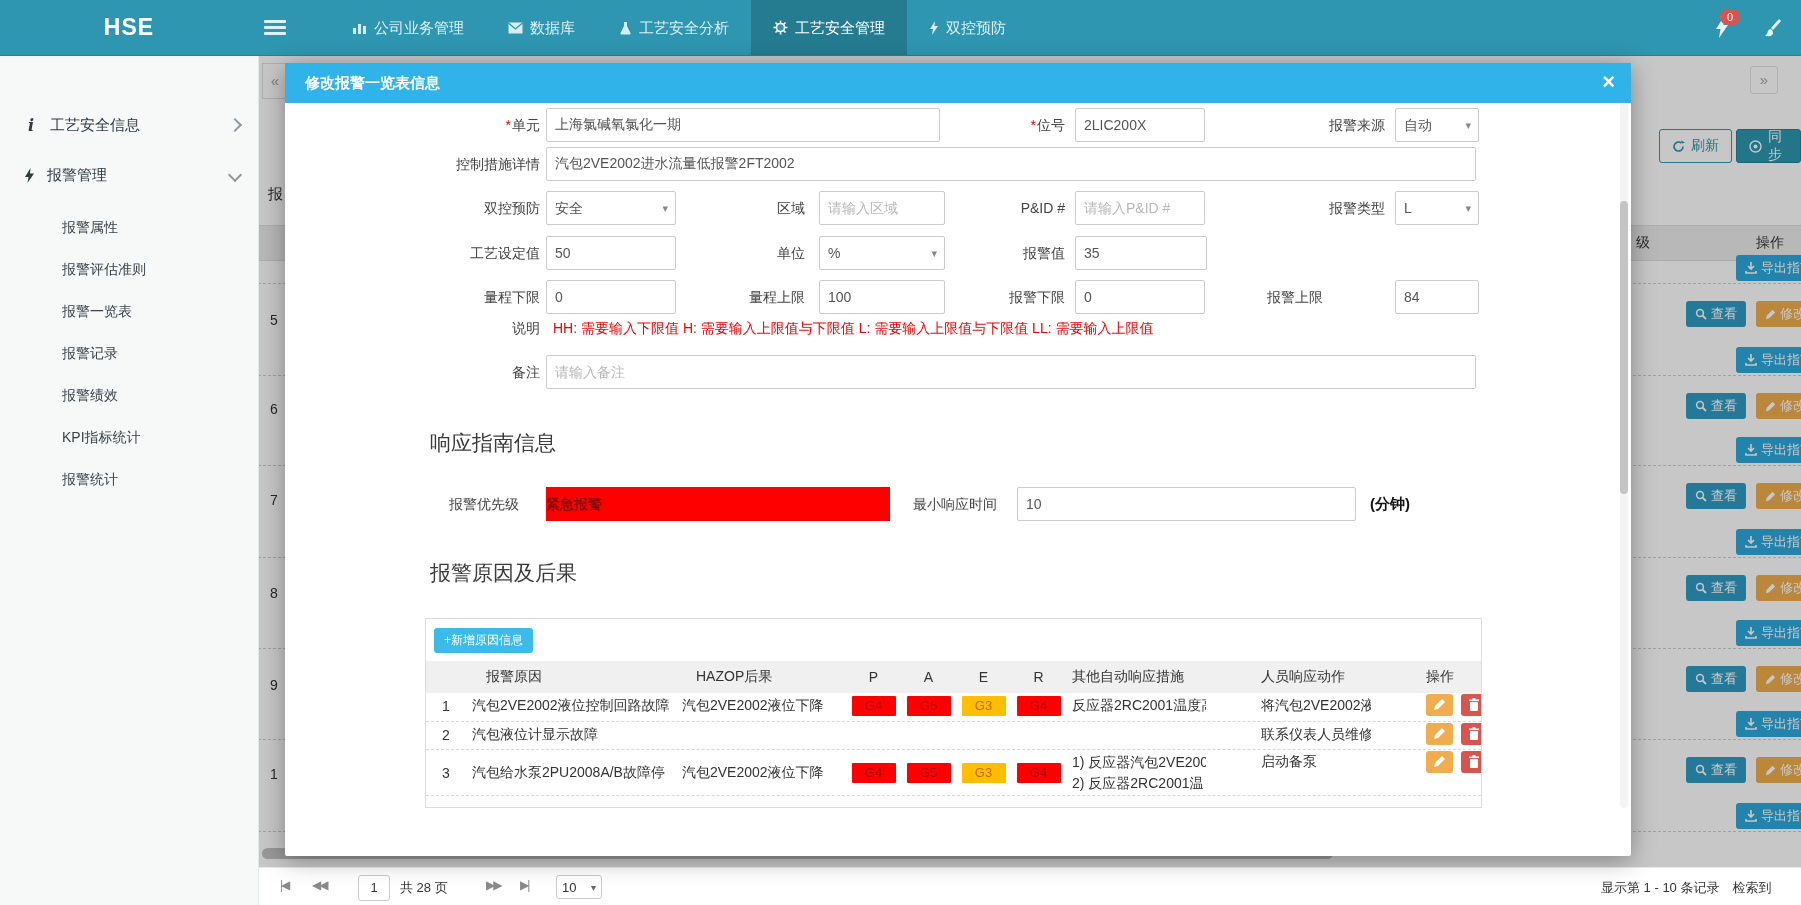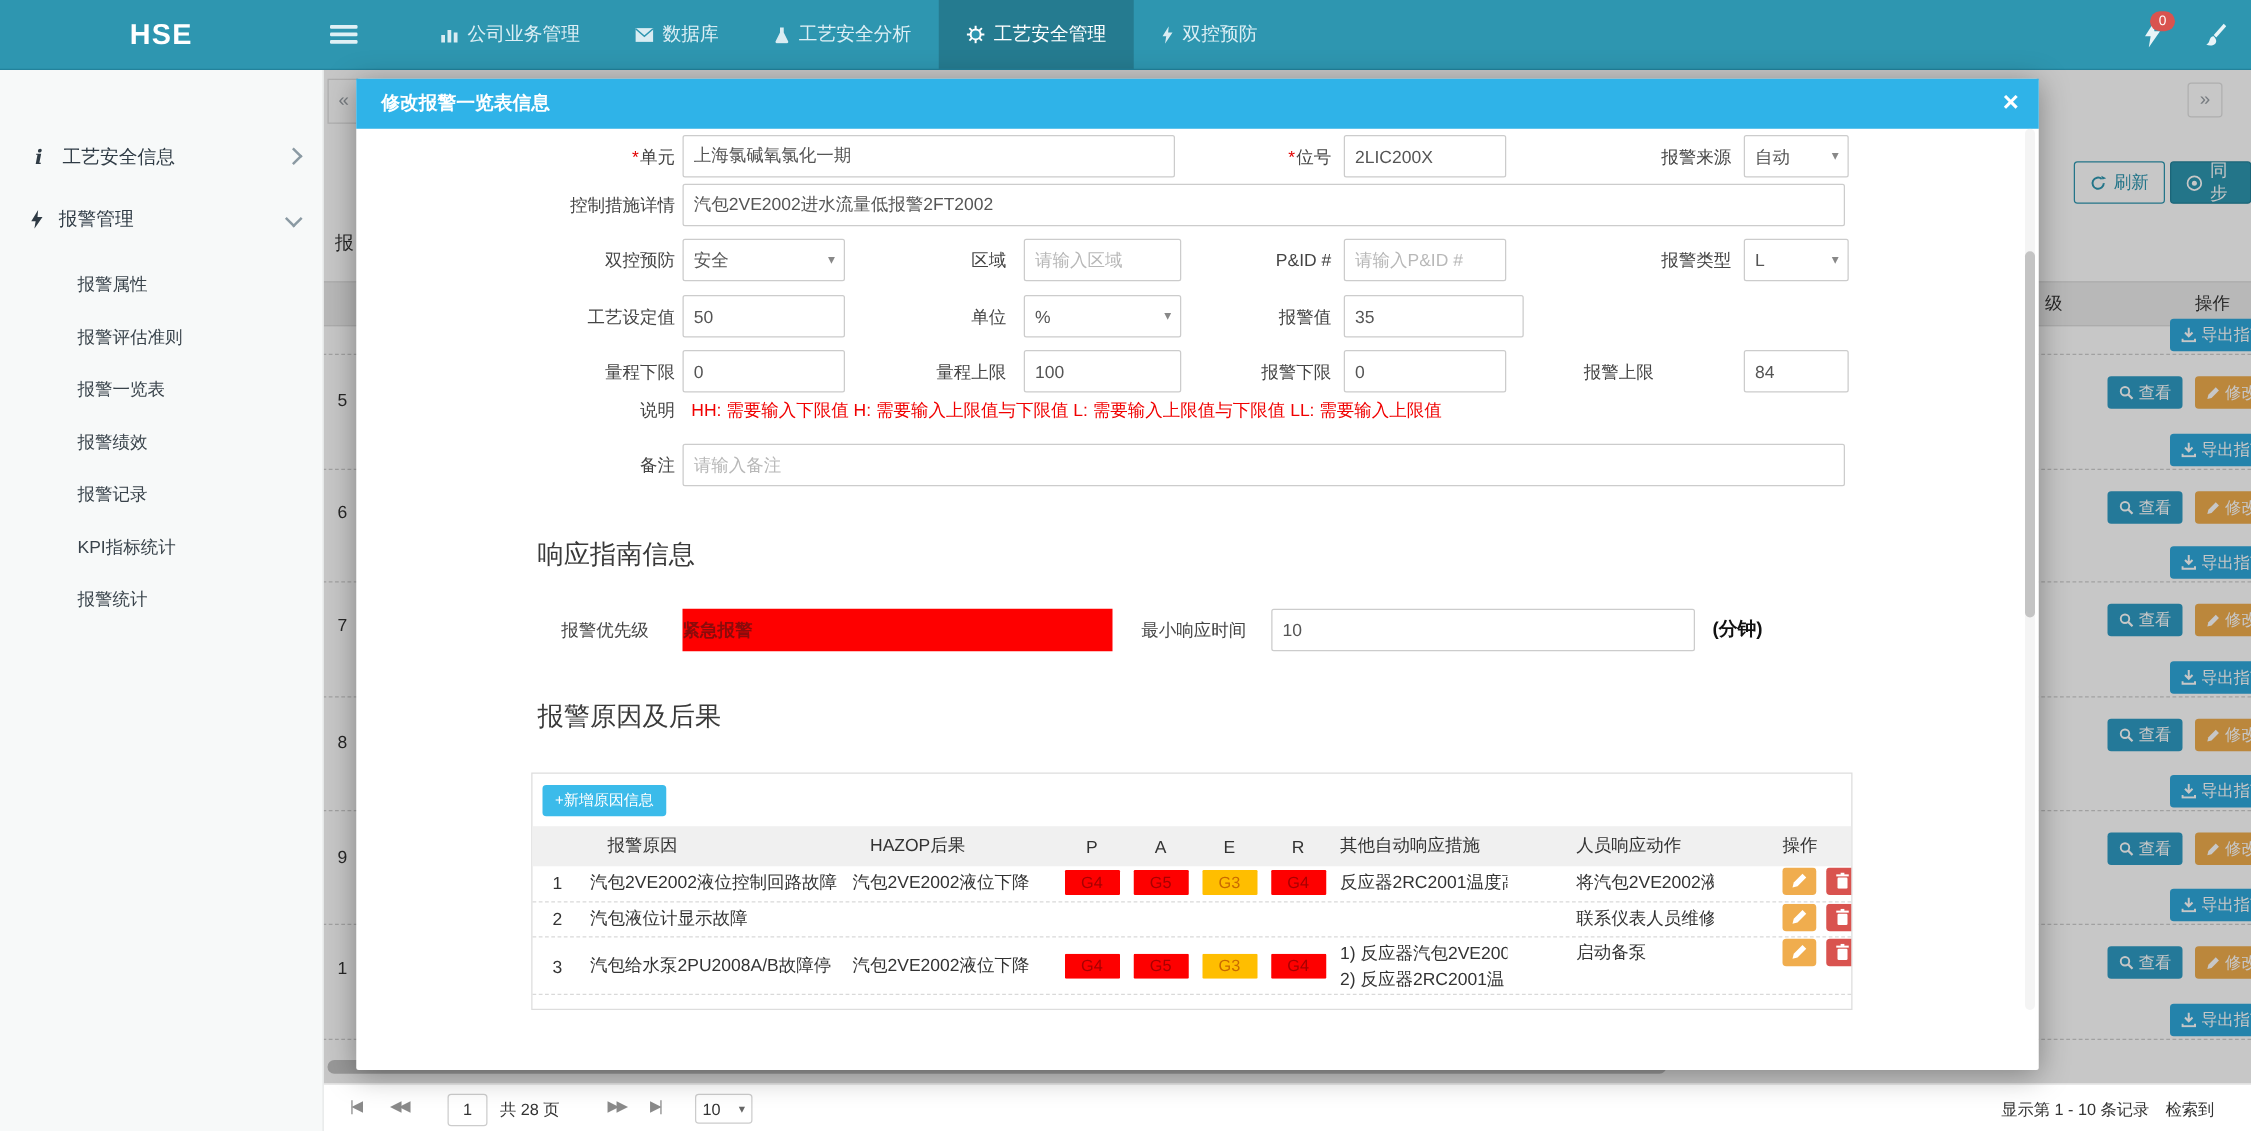--- a/index.html
+++ b/index.html
@@ -189,22 +189,22 @@
           <path d="M6.5 0 L1 9 h3.5 L3.5 15 L10 5.5 H6 z" fill="#2f3b45"></path>
         </svg>
       </span>
     <span class="grow">报警管理</span>
     <span class="chev down"></span>
   </div>
   <div class="side-sub">
     <div class="side-item">报警属性</div>
     <div class="side-item">报警评估准则</div>
     <div class="side-item">报警一览表</div>
+    <div class="side-item">报警记录</div>
     <div class="side-item">报警绩效</div>
-    <div class="side-item">报警记录</div>
     <div class="side-item">KPI指标统计</div>
     <div class="side-item">报警统计</div>
   </div>
 </div>
 
 <div class="abs content">
   <div class="abs collapse-btn" style="left:4px;top:8px;width:24px;height:34px;line-height:34px;font-size:15px;">«</div>
   <div class="abs collapse-btn" style="left:1492px;top:11px;width:26px;height:26px;line-height:26px;font-size:15px;border-radius:3px;">»</div>
 
   <div class="abs" style="left:1401px;top:74px;">
@@ -424,21 +424,21 @@
     <span class="flbl" style="left:600px;top:88px;width:180px;">P&amp;ID #</span>
     <input class="inp" style="left: 790px; top: 88px; width: 130px;" placeholder="请输入P&amp;ID #">
     <span class="flbl" style="left:920px;top:88px;width:180px;">报警类型</span>
     <span class="sel" style="left:1110px;top:88px;width:84px;"><span>L</span><span class="caret">▾</span></span>
 
     <span class="flbl" style="left:0;top:133px;width:255px;">工艺设定值</span>
     <input class="inp" style="left: 261px; top: 133px; width: 130px;" value="50">
     <span class="flbl" style="left:330px;top:133px;width:190px;">单位</span>
     <span class="sel" style="left:534px;top:133px;width:126px;"><span>%</span><span class="caret">▾</span></span>
     <span class="flbl" style="left:600px;top:133px;width:180px;">报警值</span>
-    <input class="inp" style="left: 790px; top: 133px; width: 144px;" value="35">
+    <input class="inp" style="left: 790px; top: 133px; width: 132px;" value="35">
 
     <span class="flbl" style="left:0;top:177px;width:255px;">量程下限</span>
     <input class="inp" style="left: 261px; top: 177px; width: 130px;" value="0">
     <span class="flbl" style="left:330px;top:177px;width:190px;">量程上限</span>
     <input class="inp" style="left: 534px; top: 177px; width: 126px;" value="100">
     <span class="flbl" style="left:600px;top:177px;width:180px;">报警下限</span>
     <input class="inp" style="left: 790px; top: 177px; width: 130px;" value="0">
     <span class="flbl" style="left:920px;top:177px;width:180px;text-align:center;">报警上限</span>
     <input class="inp" style="left: 1110px; top: 177px; width: 84px;" value="84">
 

